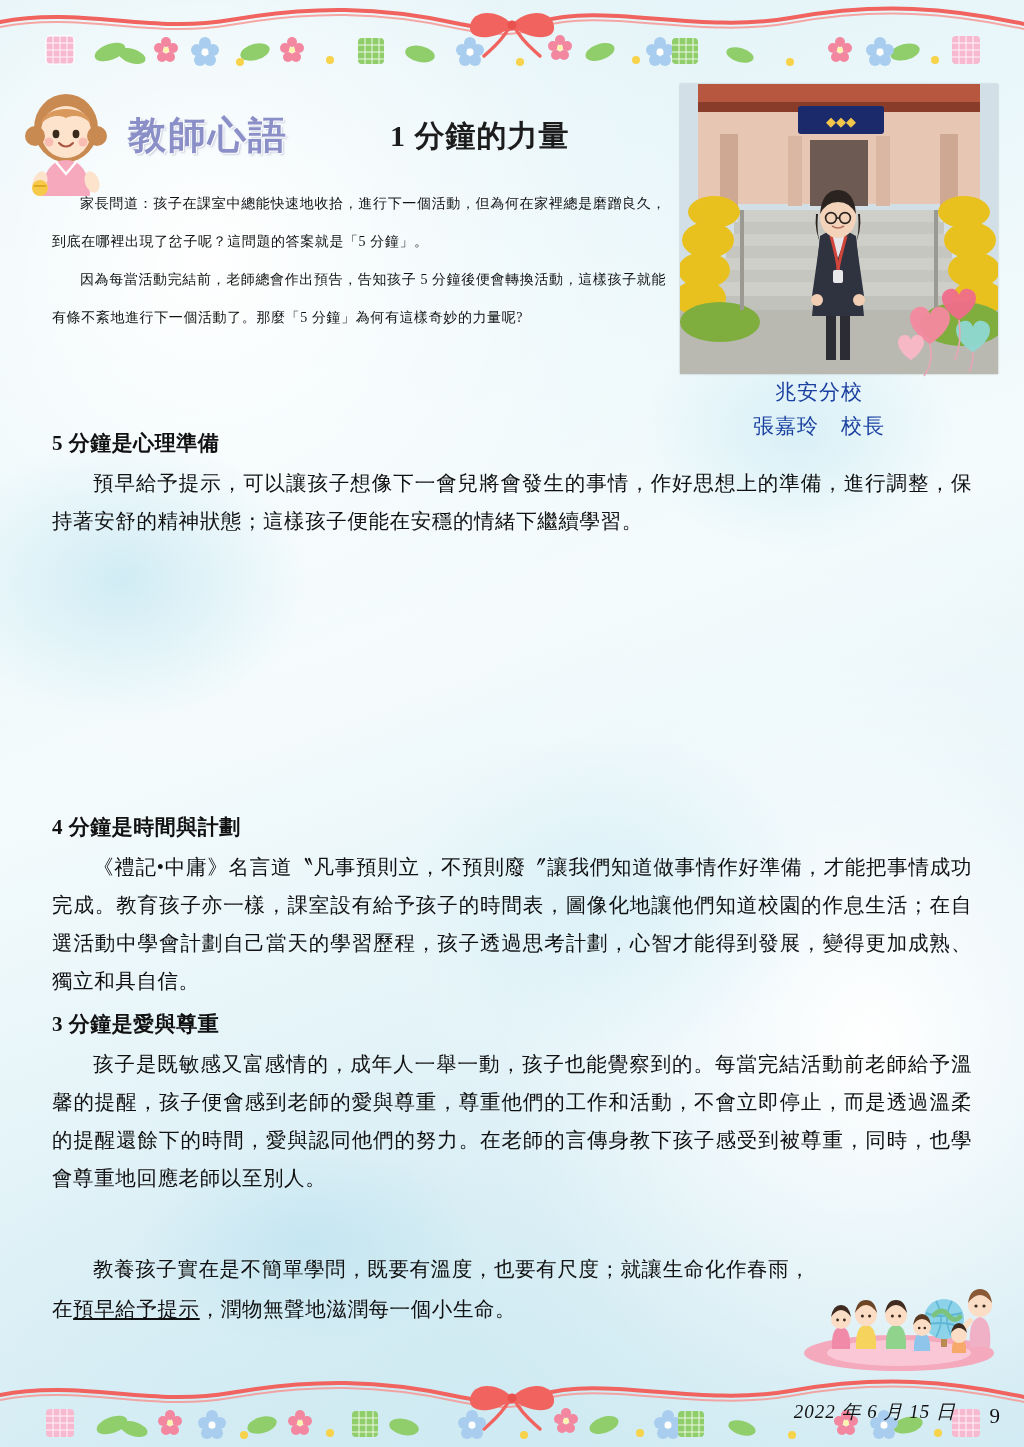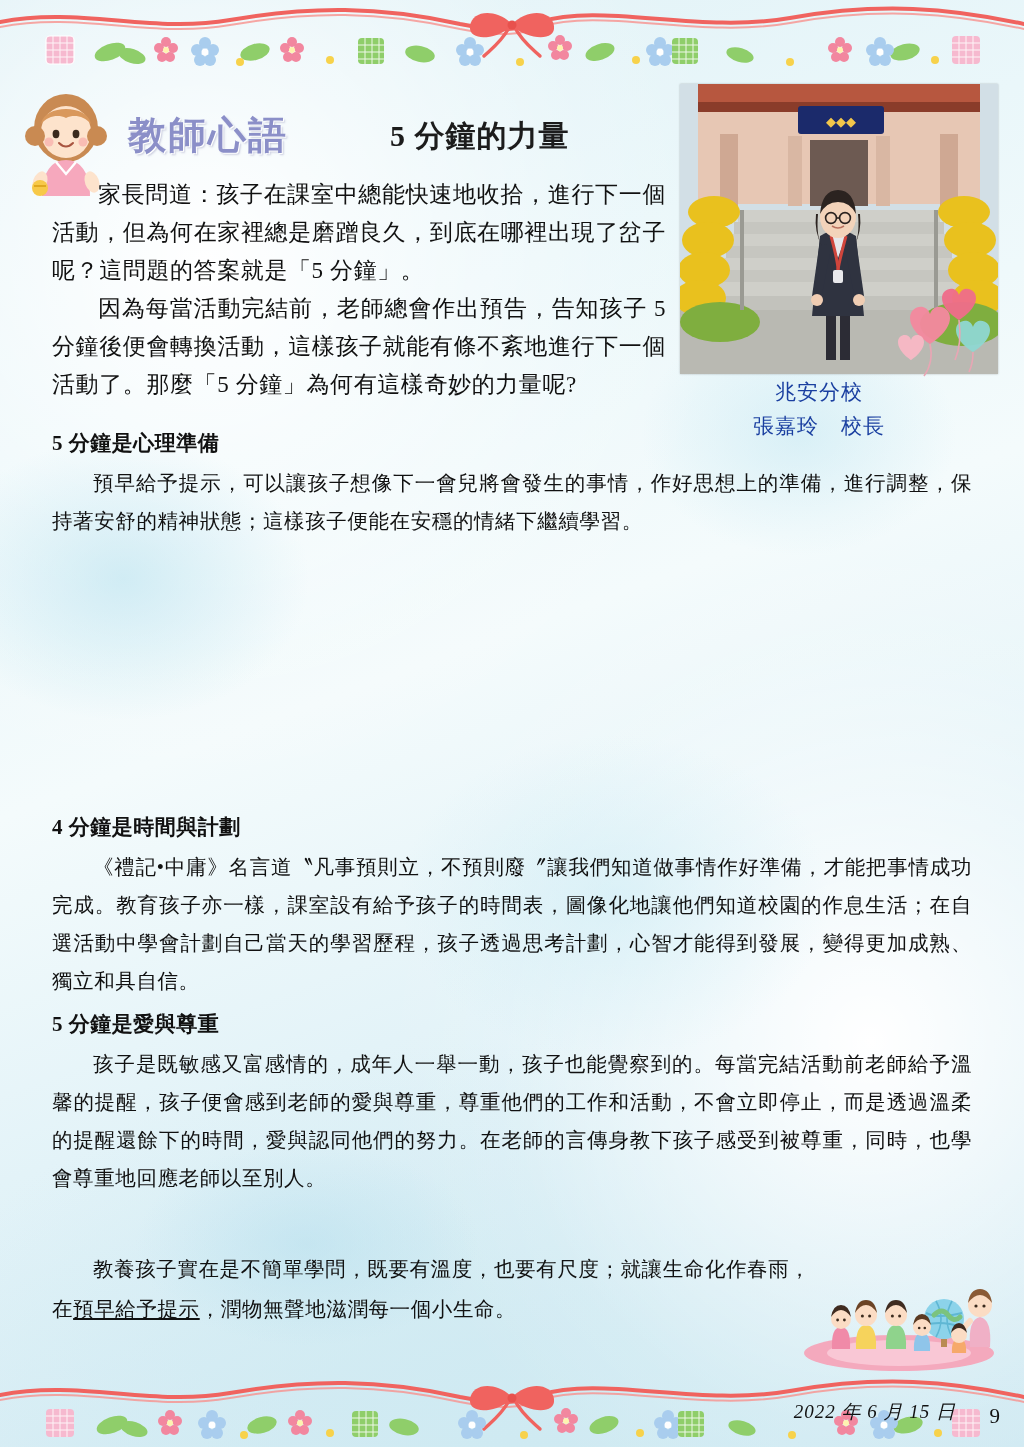--- a/index.html
+++ b/index.html
@@ -105,23 +105,23 @@
     font-size: 21px;
     letter-spacing: 1px;
   }
   .photo-caption.l1 { top: 378px; }
   .photo-caption.l2 { top: 412px; }
 
   
   .intro {
     position: absolute;
     left: 52px;
-    top: 176px;
+    top: 185px;
     width: 614px;
-    font-size: 23px;
+    font-size: 14px;
     line-height: 38px;
     color: #111;
     text-align: justify;
     letter-spacing: 0.6px;
   }
   .intro p { margin: 0; text-indent: 2em; }
   .intro p + p { margin-top: 0; }
 
   .body-block {
     position: absolute;
@@ -340,21 +340,21 @@
         <path d="M38 74 L48 86 L58 74" stroke="#ffffff" stroke-width="2.4" fill="none"></path>
 
         <ellipse cx="22" cy="94" rx="7" ry="11" fill="#fde3cc" transform="rotate(20 22 94)"></ellipse>
         <ellipse cx="74" cy="94" rx="7" ry="11" fill="#fde3cc" transform="rotate(-20 74 94)"></ellipse>
 
         <circle cx="22" cy="100" r="8" fill="#f7c948"></circle>
         <path d="M16 98 h12" stroke="#e0a81f" stroke-width="2"></path>
       </svg>
     </div>
     <div class="section-title">教師心語</div>
-    <div class="article-title">5 分鐘的力量</div>
+    <div class="article-title">1 分鐘的力量</div>
   </div>
 
   <div class="photo-frame">
     <svg width="318" height="290" viewBox="0 0 318 290" xmlns="http://www.w3.org/2000/svg">
 
       <rect x="0" y="0" width="318" height="290" fill="#d2dfe6"></rect>
 
       <rect x="18" y="0" width="282" height="120" fill="#e7c7b4"></rect>
       <rect x="18" y="0" width="282" height="18" fill="#b7573f"></rect>
 
@@ -456,21 +456,21 @@
     <p class="para">預早給予提示，可以讓孩子想像下一會兒將會發生的事情，作好思想上的準備，進行調整，保持著安舒的精神狀態；這樣孩子便能在安穩的情緒下繼續學習。</p>
   </div>
 
 
   <div class="body-block" style="top: 808px;">
     <div class="sub-head">4 分鐘是時間與計劃</div>
     <p class="para">《禮記•中庸》名言道〝凡事預則立，不預則廢〞讓我們知道做事情作好準備，才能把事情成功完成。教育孩子亦一樣，課室設有給予孩子的時間表，圖像化地讓他們知道校園的作息生活；在自選活動中學會計劃自己當天的學習歷程，孩子透過思考計劃，心智才能得到發展，變得更加成熟、獨立和具自信。</p>
   </div>
 
   <div class="body-block" style="top: 1005px;">
-    <div class="sub-head">5 分鐘是愛與尊重</div>
+    <div class="sub-head">3 分鐘是愛與尊重</div>
     <p class="para">孩子是既敏感又富感情的，成年人一舉一動，孩子也能覺察到的。每當完結活動前老師給予溫馨的提醒，孩子便會感到老師的愛與尊重，尊重他們的工作和活動，不會立即停止，而是透過溫柔的提醒還餘下的時間，愛與認同他們的努力。在老師的言傳身教下孩子感受到被尊重，同時，也學會尊重地回應老師以至別人。</p>
   </div>
 
   <div class="closing" style="top: 1252px;">
     <p class="first">教養孩子實在是不簡單學問，既要有溫度，也要有尺度；就讓生命化作春雨，</p>
     <p><span>在</span><span class="ul">預早給予提示</span><span>，潤物無聲地滋潤每一個小生命。</span></p>
   </div>
 
   <div class="kids-art">
     <svg width="210" height="120" viewBox="0 0 210 120" xmlns="http://www.w3.org/2000/svg">

